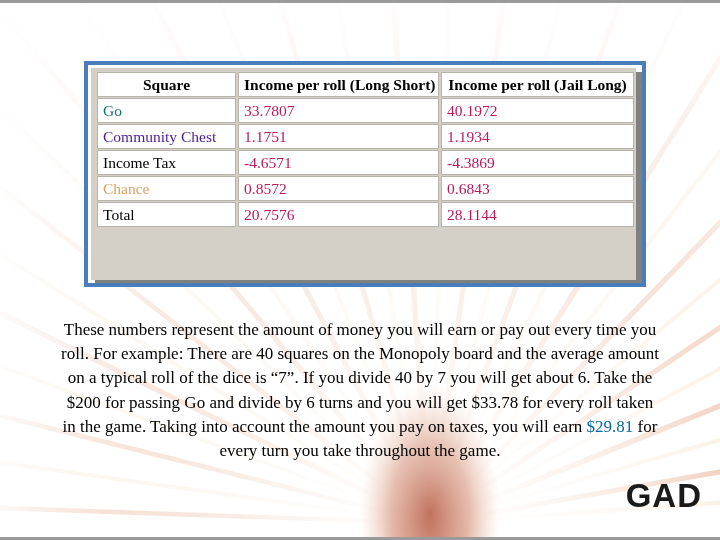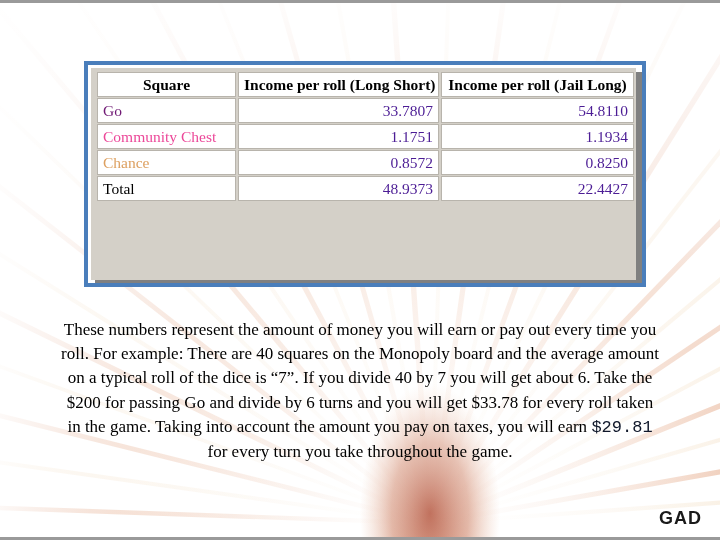--- a/index.html
+++ b/index.html
@@ -81,50 +81,50 @@
     text-align: center;
     color: #000000;
     font-size: 15.5px;
   }
   table.monopoly td.label {
     text-align: left;
     color: #000000;
     font-weight: normal;
   }
   table.monopoly td.num {
-    text-align: right;
-    color: #4c1d95;
+    text-align: left;
+    color: #be185d;
   }
   col.c0 { width: 139px; }
   col.c1 { width: 201px; }
   col.c2 { width: 193px; }
 
   
   #body-text {
     position: absolute;
     left: 60px;
     top: 315px;
     width: 600px;
     z-index: 3;
     text-align: center;
     font-size: 17px;
     line-height: 24.2px;
     color: #000000;
   }
-  .hl-blue { color: #0f172a; font-family: Liberation Mono, monospace; }
+  .hl-blue { color: #0369a1; }
 
   
   #gad-logo {
     position: absolute;
     right: 18px;
-    bottom: 8px;
+    bottom: 22px;
     z-index: 4;
     font-family: "Liberation Sans", "DejaVu Sans", sans-serif;
     font-weight: bold;
-    font-size: 18px;
+    font-size: 33px;
     letter-spacing: 1px;
     color: #1a1a1a;
   }
 </style>
 </head>
 <body>
 
 <div id="slide">
 
   <svg id="bg-fan" viewBox="0 0 720 540" preserveAspectRatio="none" aria-hidden="true">
@@ -209,38 +209,43 @@
           </colgroup>
         <thead>
           <tr>
             <th>Square</th>
             <th>Income per roll (Long Short)</th>
             <th>Income per roll (Jail Long)</th>
           </tr>
         </thead>
         <tbody>
           <tr>
-            <td class="label" style="color: #701a75;">Go</td>
+            <td class="label" style="color: #0f766e;">Go</td>
             <td class="num">33.7807</td>
-            <td class="num">54.8110</td>
-          </tr>
-          <tr>
-            <td class="label" style="color: #ec4899;">Community Chest</td>
+            <td class="num">40.1972</td>
+          </tr>
+          <tr>
+            <td class="label" style="color: #4c1d95;">Community Chest</td>
             <td class="num">1.1751</td>
             <td class="num">1.1934</td>
           </tr>
           <tr>
+            <td class="label" style="color: rgb(0, 0, 0);">Income Tax</td>
+            <td class="num">-4.6571</td>
+            <td class="num">-4.3869</td>
+          </tr>
+          <tr>
             <td class="label" style="color: rgb(221, 160, 96);">Chance</td>
             <td class="num">0.8572</td>
-            <td class="num">0.8250</td>
+            <td class="num">0.6843</td>
           </tr>
           <tr>
             <td class="label" style="color: rgb(0, 0, 0); margin-left: 16px;">Total</td>
-            <td class="num">48.9373</td>
-            <td class="num">22.4427</td>
+            <td class="num">20.7576</td>
+            <td class="num">28.1144</td>
           </tr>
         </tbody>
       </table>
     </div>
   </div>
 
   <div id="body-text"><span>These numbers represent the amount of money you will earn or pay out every time you roll. For example: There are 40 squares on the Monopoly board and the average amount on a typical roll of the dice is “7”. If you divide 40 by 7 you will get about 6.  Take the $200 for passing Go and divide by 6 turns and you will get $33.78 for every roll taken in the game.  Taking into account the amount you pay on taxes, you will earn </span><span class="hl-blue">$29.81</span><span> for every turn you take throughout the game.</span></div>
 
   <div id="gad-logo">GAD</div>
 

